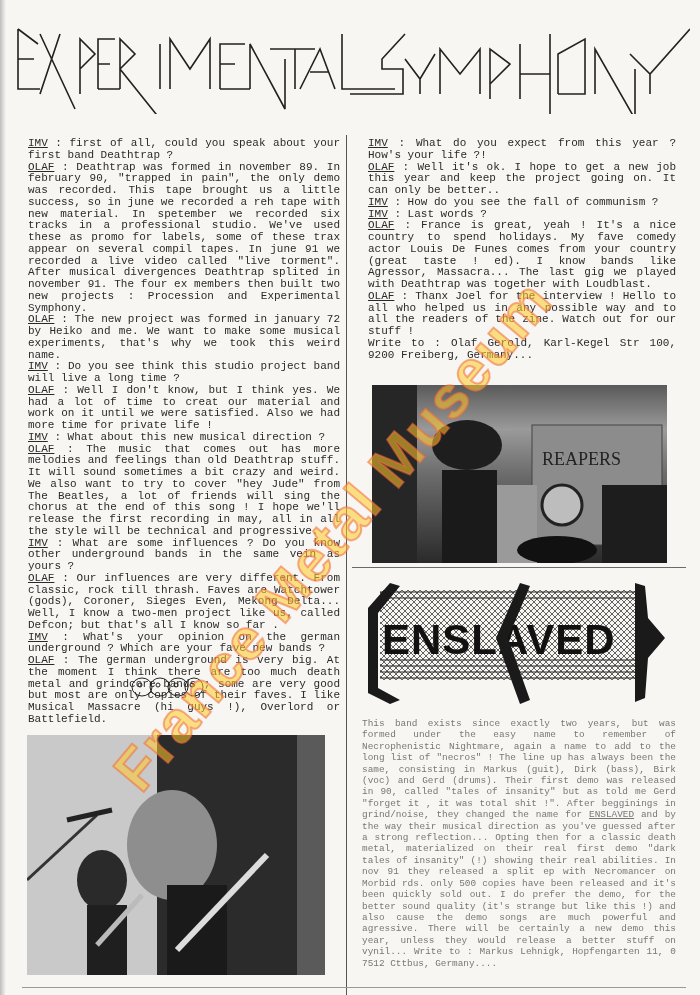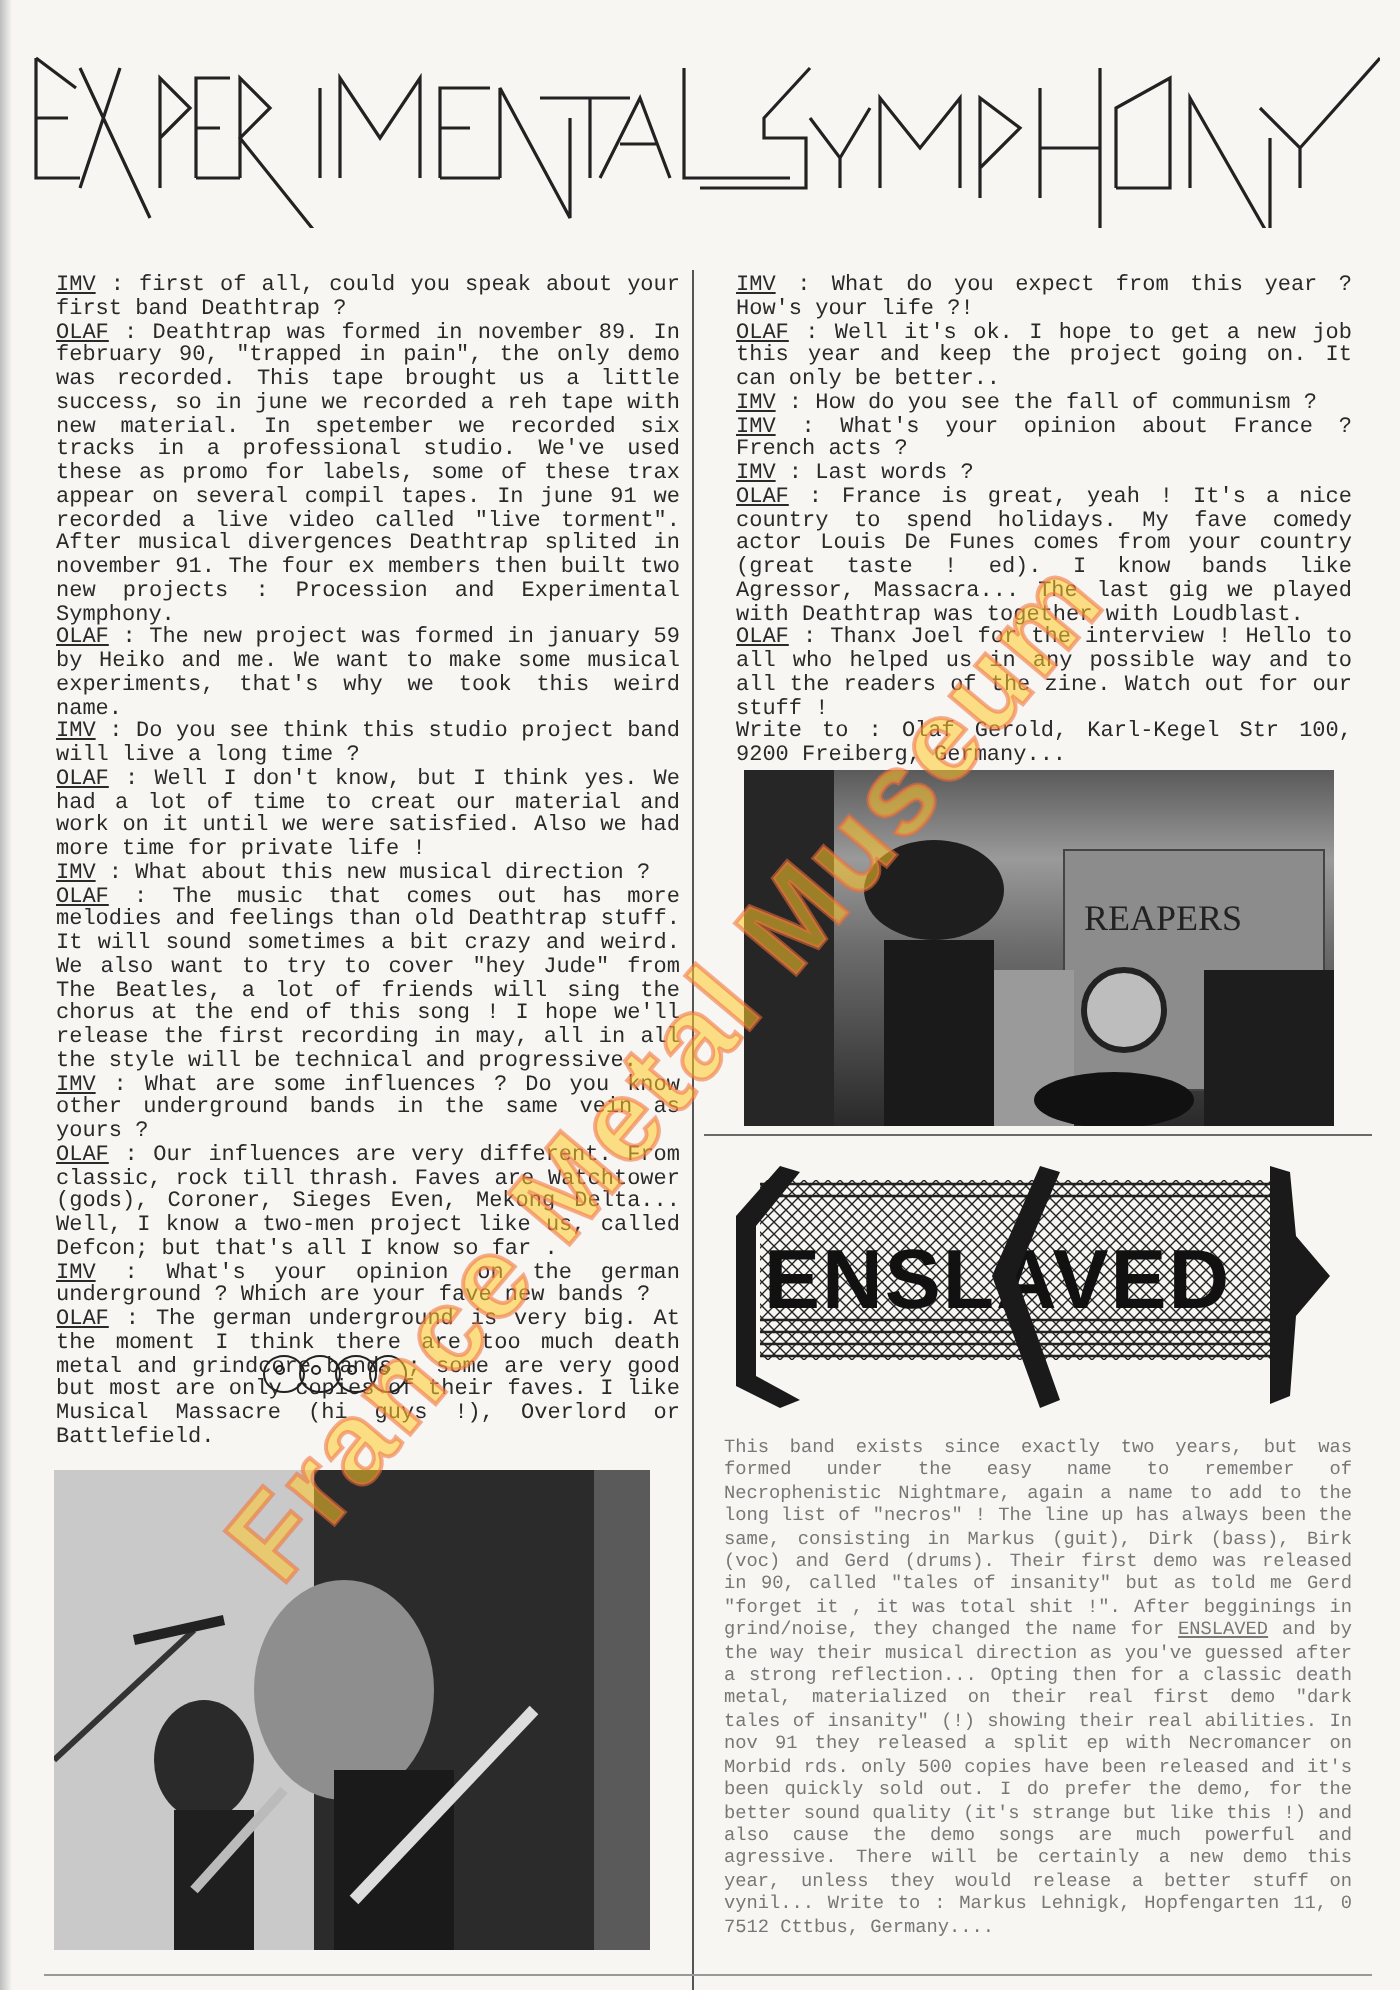--- a/index.html
+++ b/index.html
@@ -85,21 +85,21 @@
   </svg>
 </div>
 
 <div class="col-divider"></div>
 <div class="h-rule" style="left:352px; top:567px; width:334px;"></div>
 <div class="h-rule" style="left:22px; top:987px; width:664px; background:#999;"></div>
 
 <div class="col col-left">
   <p><span class="spk">IMV</span><span> :  first of all, could  you speak about your  first band Deathtrap ?</span></p>
   <p><span class="spk">OLAF</span><span> :  Deathtrap  was  formed  in   november  89.  In february 90,  "trapped  in  pain", the  only  demo  was recorded. This tape brought us a little success,  so in june we  recorded  a reh  tape  with new material.  In spetember we  recorded  six  tracks in  a  professional studio. We've used these  as promo for labels, some  of these trax appear on  several compil tapes. In june  91 we recorded a live  video called "live torment".  After musical divergences Deathtrap  splited in november  91. The four  ex  members then  built  two new  projects  : Procession and Experimental Symphony.</span></p>
-  <p><span class="spk">OLAF</span><span> :  The new  project was  formed in  january 59  by Heiko  and  me.  We  want  to  make  some  musical experiments, that's why we took this weird name.</span></p>
+  <p><span class="spk">OLAF</span><span> :  The new  project was  formed in  january 72  by Heiko  and  me.  We  want  to  make  some  musical experiments, that's why we took this weird name.</span></p>
   <p><span class="spk">IMV</span><span> :  Do you see think  this studio project band  will live a long time ?</span></p>
   <p><span class="spk">OLAF</span><span> :  Well I don't  know, but I  think yes. We had  a lot of time to creat our material and  work on it until we were satisfied.  Also we had  more time for  private life !</span></p>
   <p><span class="spk">IMV</span><span> : What about this new musical direction ?</span></p>
   <p><span class="spk">OLAF</span><span> : The  music that comes out has more melodies  and feelings  than  old  Deathtrap  stuff.  It  will  sound sometimes a bit  crazy and weird.  We also want to  try to cover "hey Jude" from The Beatles, a  lot of friends will sing the chorus  at the end of this song ! I  hope we'll release the  first recording in  may, all in  all the style will be technical and progressive.</span></p>
   <p><span class="spk">IMV</span><span> :  What are  some influences  ? Do  you know  other underground bands in the same vein as yours ?</span></p>
   <p><span class="spk">OLAF</span><span> :  Our   influences  are  very  different.  From classic,  rock  till   thrash.  Faves are  Watchtower (gods), Coroner, Sieges  Even, Mekong Delta... Well,  I know a  two-men project  like  us, called  Defcon; but that's all I know so far .</span></p>
   <p><span class="spk">IMV</span><span> : What's  your opinion on the german underground  ? Which are your fave new bands ?</span></p>
   <p><span class="spk">OLAF</span><span> : The  german underground  is  very big.  At  the moment I  think  there are  too  much death  metal  and grindcore bands ; some are very good but  most are only copies of  their faves.  I  like Musical  Massacre  (hi guys !), Overlord or Battlefield.</span></p>
 </div>
 
@@ -111,21 +111,20 @@
   <circle cx="10" cy="9" r="2"></circle>
     <circle cx="28" cy="9" r="2"></circle>
     <circle cx="46" cy="9" r="2"></circle>
     <circle cx="62" cy="9" r="2"></circle>
 </svg>
 
 <div class="col col-right">
   <p><span class="spk">IMV</span><span> : What  do you expect from  this year ? How's  your life ?!</span></p>
   <p><span class="spk">OLAF</span><span> : Well it's ok. I  hope to get a new job this year and keep the project going on. It can only be better..</span></p>
   <p><span class="spk">IMV</span><span> : How do you see the fall of communism ?</span></p>
-  <p><span class="spk">IMV</span><span> : What's your opinion about France ? French acts ?</span></p>
   <p><span class="spk">IMV</span><span> : Last words ?</span></p>
   <p><span class="spk">OLAF</span><span> : France  is great, yeah ! It's a nice country  to spend holidays.  My fave  comedy actor  Louis De  Funes comes from  your country  (great  taste !  ed). I  know bands  like  Agressor,  Massacra...  The  last  gig  we played with Deathtrap was together with Loudblast.</span></p>
   <p><span class="spk">OLAF</span><span> : Thanx Joel for the  interview ! Hello to all who helped us in  any possible way  and to all the  readers of the zine. Watch out for our stuff !</span></p>
   <p><span>Write  to  : Olaf  Gerold,  Karl-Kegel  Str  100,  9200 Freiberg, Germany...</span></p>
 </div>
 
 <div class="photo photo-top">
   <svg viewBox="0 0 295 178" preserveAspectRatio="none">
     <rect x="0" y="0" width="45" height="178" fill="#262626"></rect>
     <rect x="160" y="40" width="130" height="120" fill="#8c8c8c" stroke="#444"></rect>

